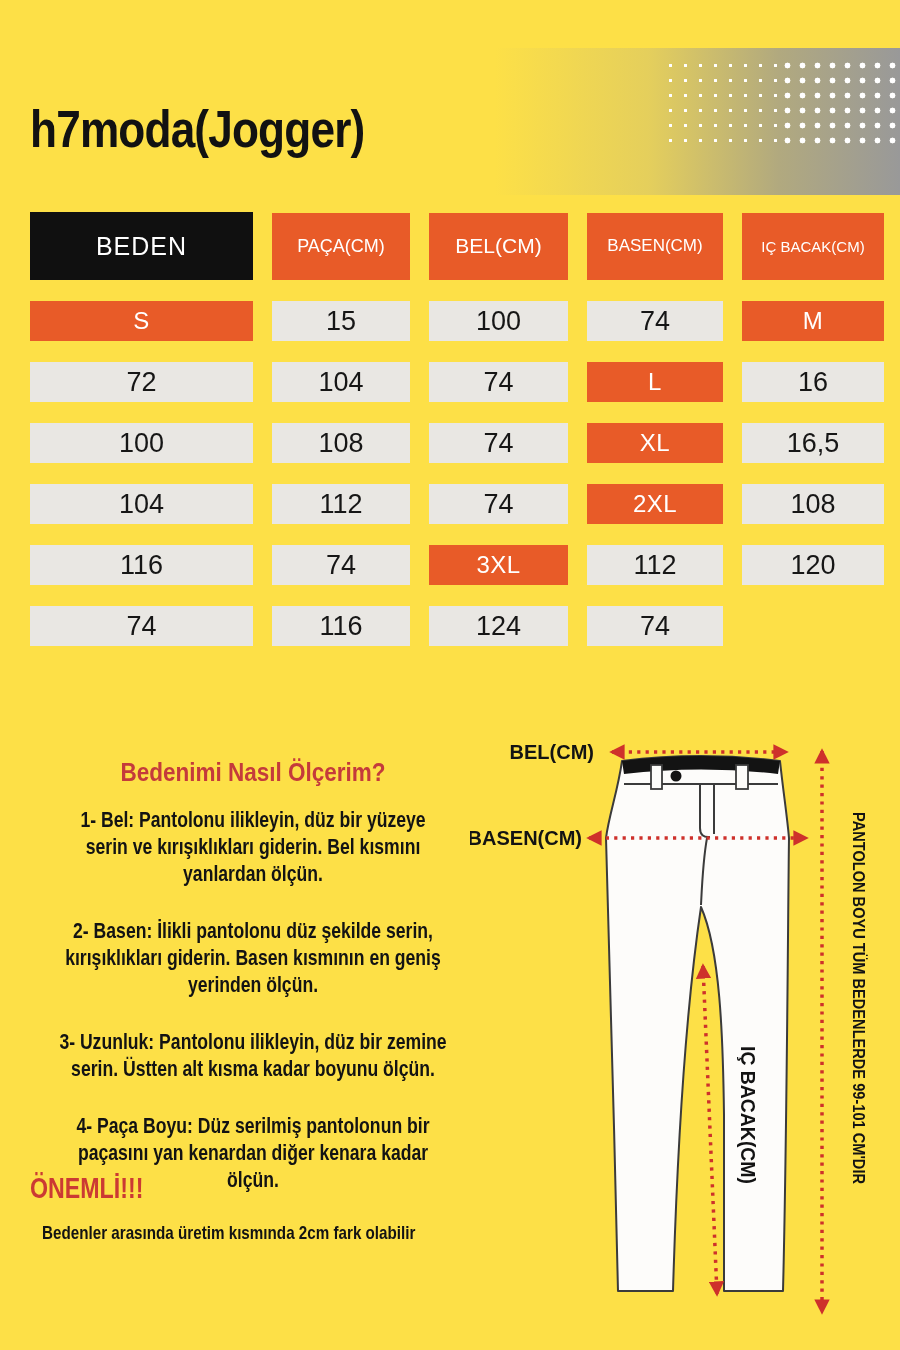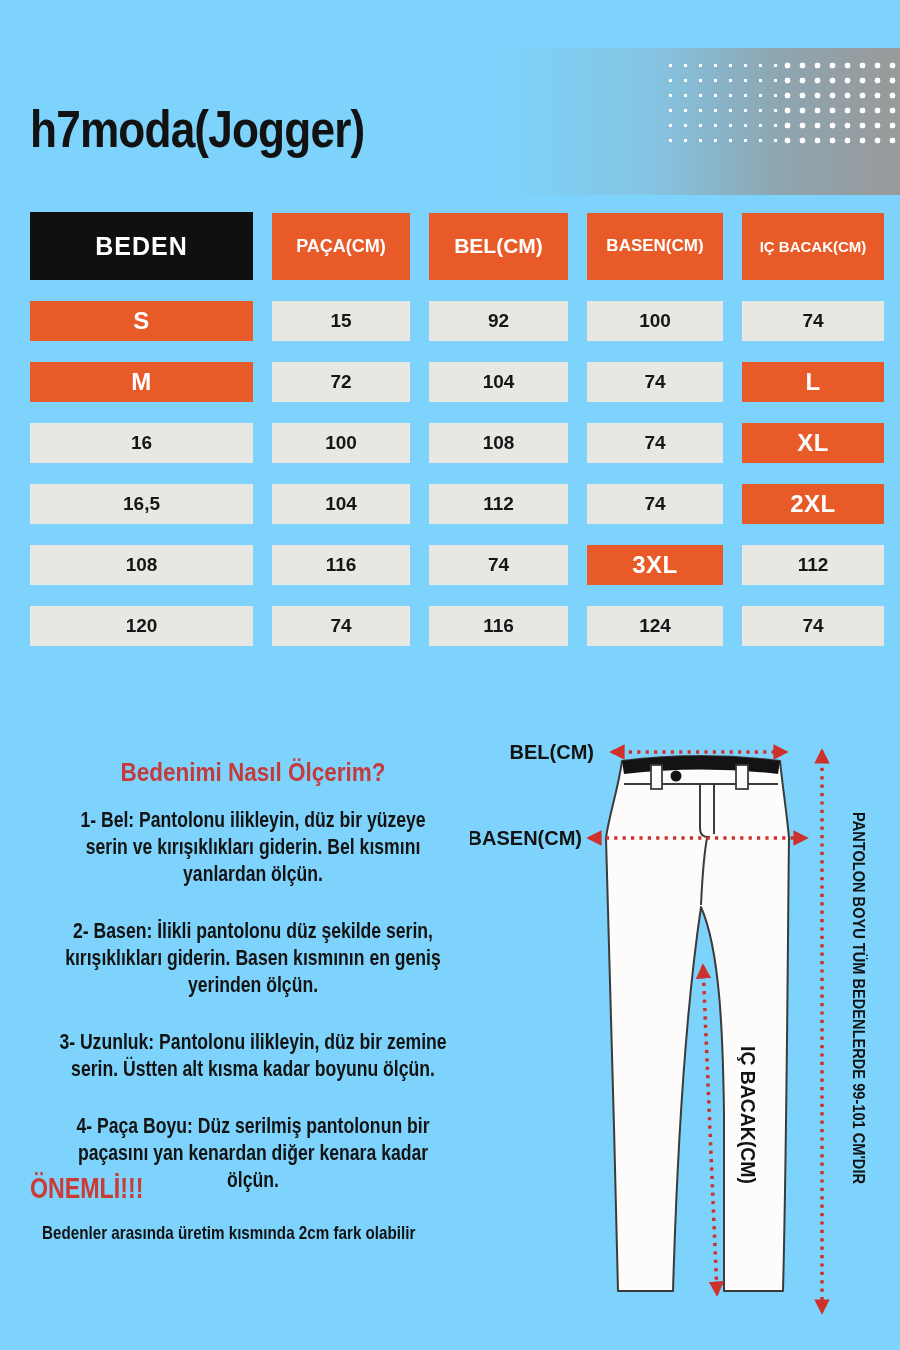--- a/index.html
+++ b/index.html
@@ -2,21 +2,21 @@
 <html><head>
 <meta charset="utf-8">
 <style>
   * { box-sizing: border-box; }
   html,body { margin:0; padding:0; }
   body {
     width:900px; height:1350px;
     background:#f8f6f2;
     font-family:"Liberation Sans", sans-serif;
   }
-  #page { position:relative; width:900px; height:1350px; overflow:hidden; background:#7dd3fc; }
+  #page { position:relative; width:900px; height:1350px; overflow:hidden; background:#fde047; }
 
   
   .title {
     position:absolute; left:30px; top:99px;
     font-size:52px; font-weight:bold; color:#121212;
     letter-spacing:-1px; white-space:nowrap;
     transform:scaleX(.85); transform-origin:left center;
   }
   .gradient-band {
     position:absolute; left:495px; top:48px; width:405px; height:147px;
@@ -30,26 +30,26 @@
     background-image:radial-gradient(circle, #ffffff 2.7px, rgba(255,255,255,0) 3.2px); }
 
   
   .size-table {
     position:absolute; left:30px; top:212px; width:854px;
     display:grid;
     grid-template-columns:223px 138px 139px 136px 142px;
     grid-template-rows:68px repeat(7, 40px);
     column-gap:19px; row-gap:21px;
   }
-  .cell { display:flex; align-items:center; justify-content:center; font-weight:bold; }
+  .cell { display:flex; align-items:center; justify-content:center; font-weight:normal; }
   .th-black { background:#101010; color:#ffffff; font-size:25px; letter-spacing:1px; }
   .th-orange { background:#e85b28; color:#ffffff; align-self:center; height:67px; }
   .fs1 { font-size:18px; } .fs2 { font-size:21px; } .fs3 { font-size:17px; } .fs4 { font-size:15px; }
   .size-cell { background:#e85b28; color:#ffffff; font-size:24px; letter-spacing:.5px; }
-  .val-cell  { background:#e9e7e3; color:#161616; font-size:19px; }
+  .val-cell  { background:#e9e7e3; color:#161616; font-size:27px; }
 
   
   .instructions {
     position:absolute; left:-27px; top:758px; width:560px;
     text-align:center; color:#131313;
   }
   .instructions h2 {
     margin:0 0 20px 0; font-size:25px; line-height:28px;
     color:#c43b3b; font-weight:bold; transform:scaleX(.9);
   }
@@ -87,21 +87,20 @@
 
   <div class="size-table">
     <div class="cell th-black">BEDEN</div>
     <div class="cell th-orange fs1">PAÇA(CM)</div>
     <div class="cell th-orange fs2">BEL(CM)</div>
     <div class="cell th-orange fs3">BASEN(CM)</div>
     <div class="cell th-orange fs4">IÇ BACAK(CM)</div>
 
     <div class="cell size-cell">S</div>
     <div class="cell val-cell">15</div>
-    <div class="cell val-cell">92</div>
     <div class="cell val-cell">100</div>
     <div class="cell val-cell">74</div>
 
     <div class="cell size-cell">M</div>
     <div class="cell val-cell">72</div>
     <div class="cell val-cell">104</div>
     <div class="cell val-cell">74</div>
 
     <div class="cell size-cell">L</div>
     <div class="cell val-cell">16</div>

